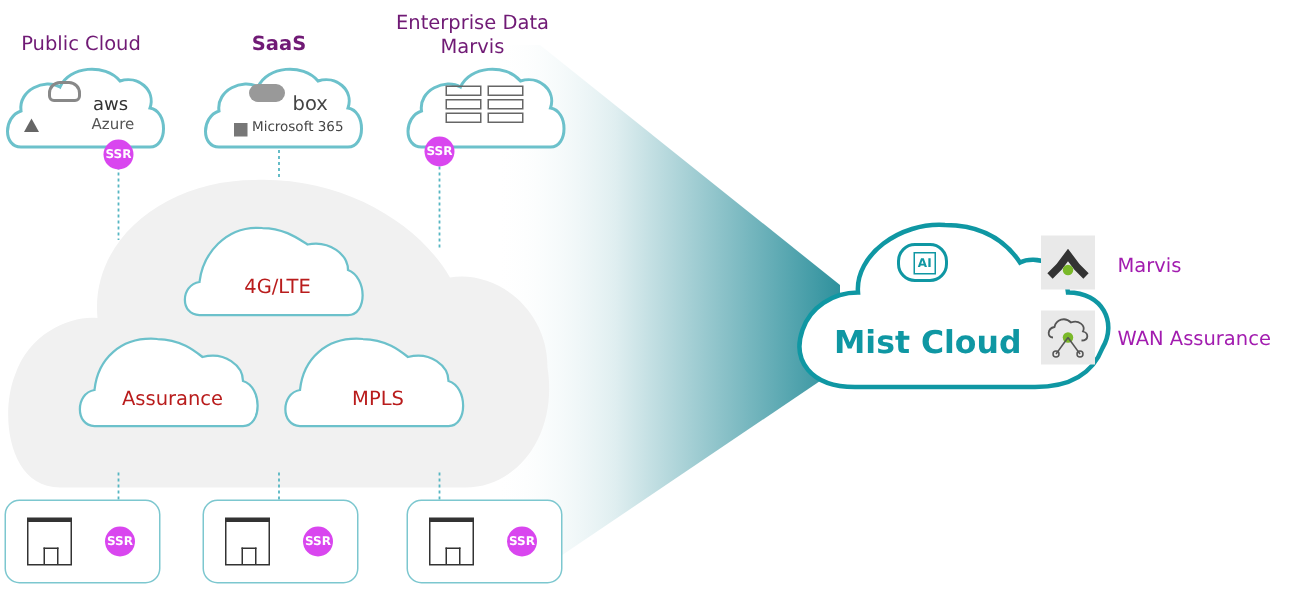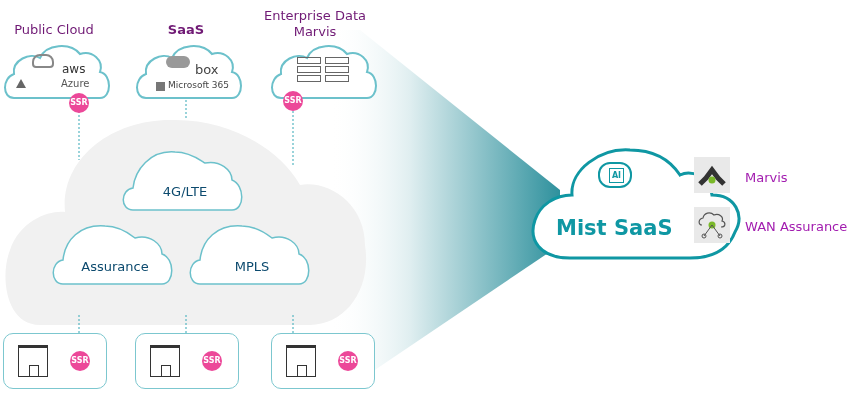--- a/index.html
+++ b/index.html
@@ -1,24 +1,24 @@
 <!DOCTYPE html>
 <html><head>
 <meta charset="utf-8">
 <style>
   html, body { margin:0; padding:0; background:#ffffff; }
   body { width:865px; height:403px; position:relative; overflow:hidden;
          font-family:"DejaVu Sans", sans-serif; color:#222; }
   .abs { position:absolute; }
   svg { position:absolute; left:0; top:0; overflow:visible; }
   .lbl { position:absolute; font-size:13px; color:#701a75; text-align:center; line-height:16px; }
-  .net-lbl { position:absolute; font-size:13px; color:#0c4a6e; text-align:center; }
+  .net-lbl { position:absolute; font-size:13px; color:#b91c1c; text-align:center; }
   .side-lbl { position:absolute; font-size:13px; color:#a21caf; }
   .mist-lbl { position:absolute; font-size:21px; font-weight:bold; color:#0f97a3; font-family:"DejaVu Sans", sans-serif; }
-  .ssr { position:absolute; width:20px; height:20px; border-radius:50%; background:#ec4899; color:#fff;
+  .ssr { position:absolute; width:20px; height:20px; border-radius:50%; background:#d946ef; color:#fff;
          font-size:8px; font-weight:bold; text-align:center; line-height:20px; font-family:"DejaVu Sans", sans-serif; }
   .site { position:absolute; width:104px; height:56px; border:1.5px solid #7cc7cf; border-radius:10px; background:#fff; box-sizing:border-box; }
   .logo-txt { position:absolute; color:#555; font-family:"DejaVu Sans", sans-serif; }
   .icon-tile { position:absolute; width:36px; height:36px; background:#e9e9e9; box-sizing:border-box; }
 </style>
 </head>
 <body>
 
 <svg width="865" height="403">
   <defs>
@@ -101,21 +101,21 @@
 <div class="site" style="left:271px;top:333px;">
   <div class="abs" style="left:14px;top:11px;width:30px;height:32px;border:1.5px solid #333;border-top-width:3px;box-sizing:border-box;">
     <div style="position:absolute;left:10px;bottom:0;width:8px;height:10px;border:1.5px solid #333;border-bottom:none;"></div>
   </div>
   <div class="ssr" style="left:66px;top:17px;">SSR</div>
 </div>
 
 <div class="abs" style="left:598px;top:162px;width:34px;height:26px;border:2px solid #0f97a3;border-radius:12px;box-sizing:border-box;">
   <div style="position:absolute;left:9px;top:4px;width:13px;height:13px;border:1.5px solid #0f97a3;font-size:8px;font-weight:bold;color:#0f97a3;text-align:center;line-height:13px;">AI</div>
 </div>
-<div class="mist-lbl" style="left:556px;top:216px;">Mist SaaS</div>
+<div class="mist-lbl" style="left:556px;top:216px;">Mist Cloud</div>
 
 <div class="icon-tile" style="left:694px;top:157px;">
   <svg width="36" height="36">
     <path d="M6,27 L12,21 L18,13 L24,21 L30,27" fill="none" stroke="#333" stroke-width="5"></path>
     <circle cx="18" cy="23" r="3.5" fill="#7ab929"></circle>
   </svg>
 </div>
 <div class="side-lbl" style="left:745px;top:170px;">Marvis</div>
 
 <div class="icon-tile" style="left:694px;top:207px;">

